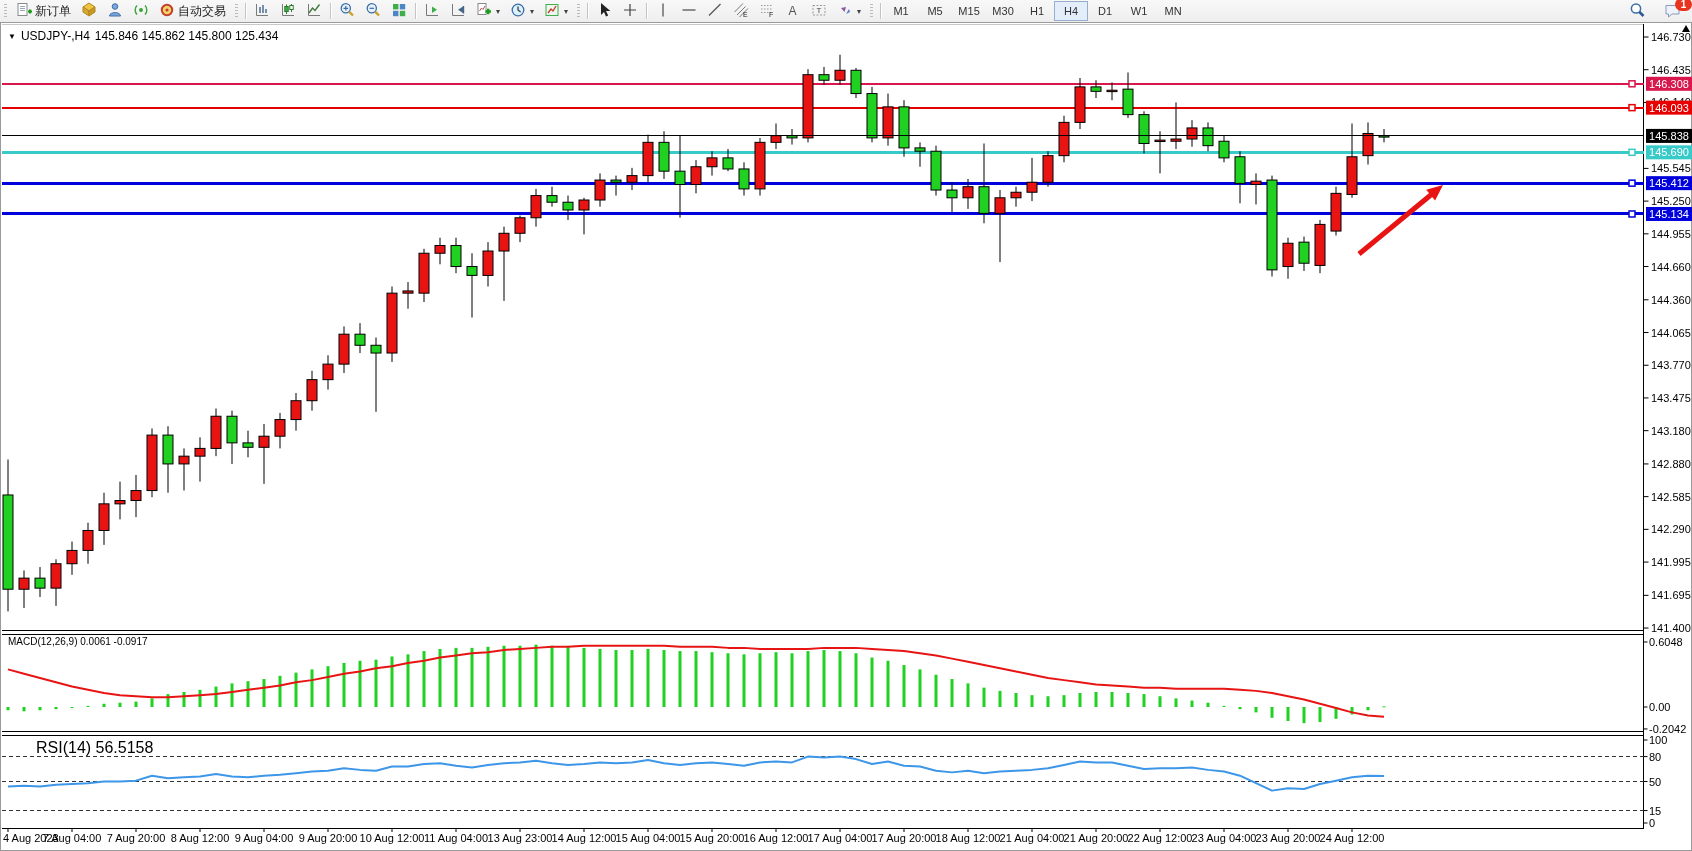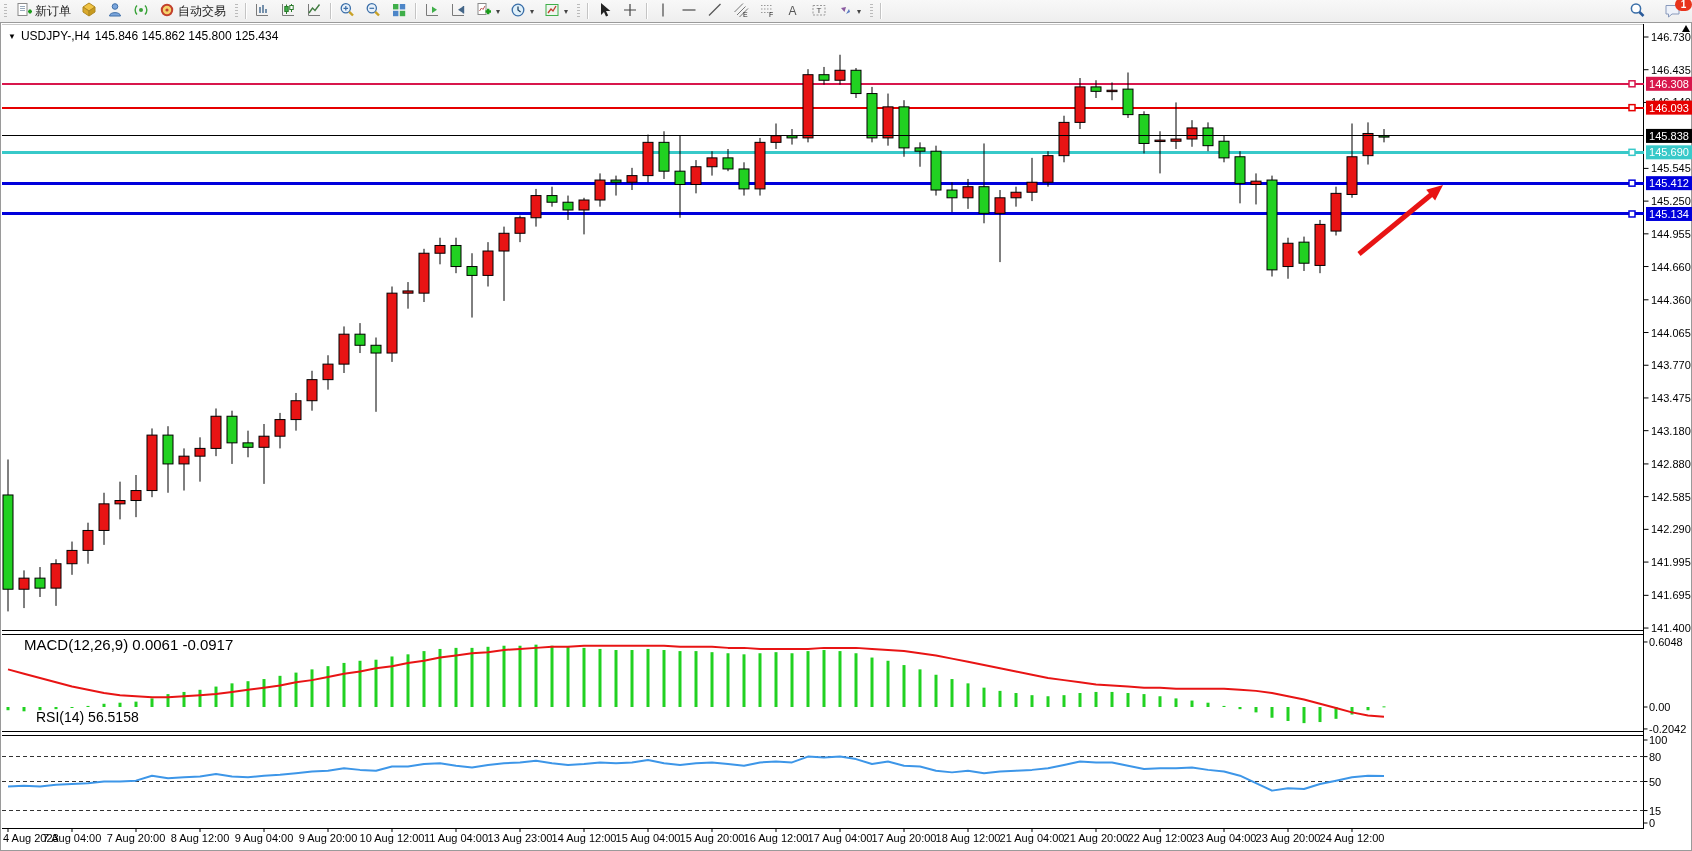--- a/index.html
+++ b/index.html
@@ -22,22 +22,22 @@
   #tb-right{position:absolute;right:6px;top:1px;display:flex;align-items:center;gap:8px;}
   #chat-wrap{position:relative;}
   #chat-badge{position:absolute;right:-7px;top:-4px;min-width:13px;height:13px;border-radius:7px;
     background:#e8341c;color:#fff;font-size:10px;font-weight:bold;display:flex;
     align-items:center;justify-content:center;padding:0 2px;}
   
   #chartwin{position:absolute;left:0;top:22px;width:1692px;height:829px;background:#fff;}
   #chart-title{position:absolute;left:8px;top:7px;font-size:12px;color:#000;
     display:flex;align-items:center;gap:5px;z-index:5;}
   #chart-title .tri{font-size:8px;}
-  #macd-label{position:absolute;left:24px;top:614px;font-size:15px;color:#000;z-index:5;}
-  #rsi-label{position:absolute;left:8px;top:687px;font-size:14px;color:#000;z-index:5;padding-left:28px;}
+  #macd-label{position:absolute;left:8px;top:614px;font-size:10px;color:#000;z-index:5;}
+  #rsi-label{position:absolute;left:8px;top:717px;font-size:16px;color:#000;z-index:5;padding-left:28px;}
   svg text{font-family:"Liberation Sans",sans-serif;}
 </style>
 </head>
 <body>
 
 <div id="app">
 
   <div id="toolbar">
     <div class="tb-grip"></div>
 
@@ -280,20 +280,31 @@
             <path d="M4 6l3.5 4L9 5z" fill="#8a5aa0"></path>
             <path d="M9 12l4-2-1-3z" fill="#5a7ac0"></path>
           </svg>
       </span>
         <span class="caret">▾</span>
     </div>
 
     <div class="tb-grip"></div>
       <div class="tb-sep"></div>
 
+    <div id="tf-bar" style="display: flex;">
+        <div class="tf-btn">M1</div>
+        <div class="tf-btn">M5</div>
+        <div class="tf-btn">M15</div>
+        <div class="tf-btn">M30</div>
+        <div class="tf-btn">H1</div>
+        <div class="tf-btn active">H4</div>
+        <div class="tf-btn">D1</div>
+        <div class="tf-btn">W1</div>
+        <div class="tf-btn">MN</div>
+      </div>
 
     <div id="tb-right">
       <div class="tb-btn">
         <span>
           <svg width="17" height="17">
               <circle cx="7" cy="6.5" r="4.6" fill="#fff" stroke="#3a6ea8" stroke-width="1.5"></circle>
               <line x1="10.4" y1="10" x2="14.5" y2="14" stroke="#2a5a9a" stroke-width="2.6"></line>
             </svg>
         </span>
       </div>

